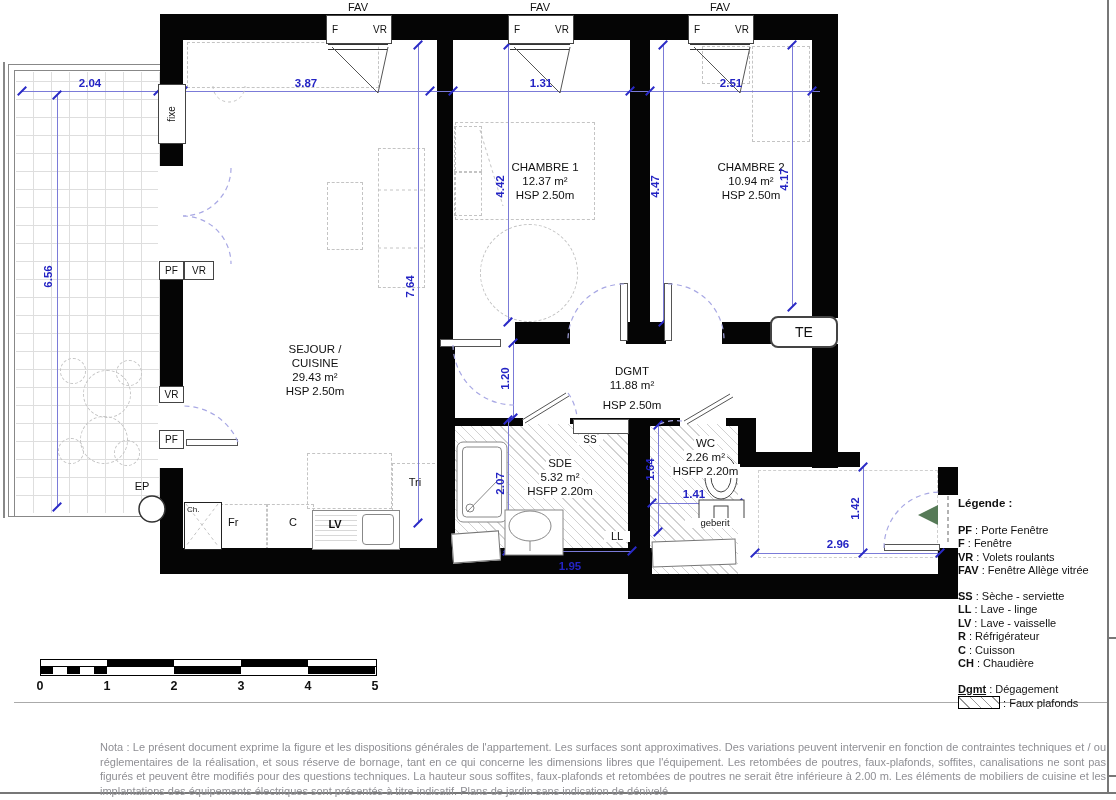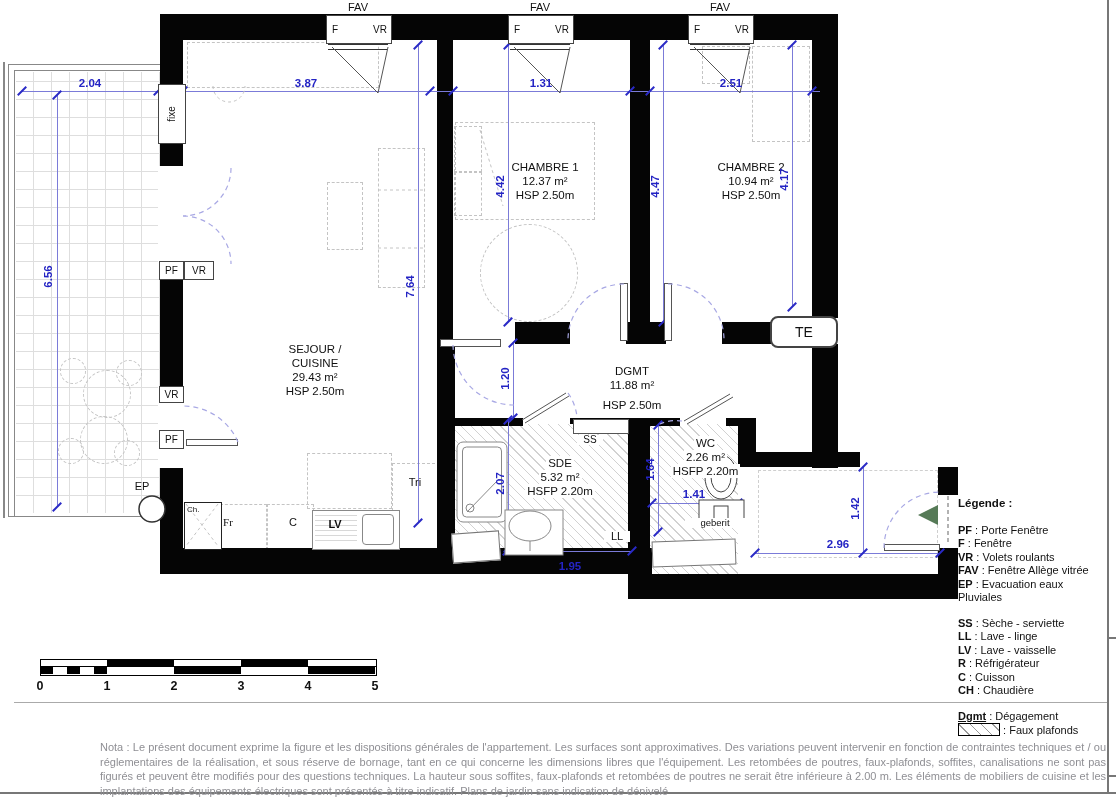--- a/index.html
+++ b/index.html
@@ -104,21 +104,21 @@
   <div class="niche" style="left:452px;top:532px;width:46px;height:28px;transform:rotate(-4deg);"></div>
   <div class="niche" style="left:652px;top:540px;width:82px;height:24px;transform:rotate(-2deg);"></div>
 
   <div class="abs" style="left:312px;top:510px;width:86px;height:38px;border:1px solid #888;z-index:6;background:#fff;"></div>
   <div class="abs stripes" style="left:315px;top:513px;width:42px;height:32px;z-index:6;"></div>
   <div class="abs" style="left:362px;top:514px;width:30px;height:29px;border:1px solid #888;border-radius:4px;z-index:6;background:#fff;"></div>
   <div class="abs" style="left:184px;top:502px;width:36px;height:46px;border:1.5px solid #222;z-index:6;background:#fff;"></div>
   <div class="abs stripes" style="left:573px;top:419px;width:54px;height:13px;border:1px solid #555;z-index:6;background:#fff;"></div>
 
   <div class="txt" style="left:314px;top:519px;width:42px;text-align:center;font-weight:bold;z-index:8;">LV</div>
-  <div class="txt" style="left:216px;top:517px;width:24px;text-align:center;font-family:Liberation Serif, serif;">Fr</div>
+  <div class="txt" style="left:228px;top:517px;width:24px;">Fr</div>
   <div class="txt" style="left:284px;top:517px;width:18px;text-align:center;">C</div>
   <div class="txt" style="left:187px;top:506px;font-size:8px;z-index:8;">Ch.</div>
   <div class="txt" style="left:398px;top:477px;width:34px;text-align:center;">Tri</div>
   <div class="txt wsmall" style="left:577px;top:435px;width:26px;text-align:center;background:#fff;">SS</div>
   <div class="txt" style="left:604px;top:531px;width:26px;text-align:center;background:#fff;">LL</div>
   <div class="txt" style="left:685px;top:518px;width:60px;text-align:center;font-size:9.5px;background:#fff;z-index:8;">geberit</div>
 
   <div class="room" style="left:250px;top:342px;width:130px;">
     <span>SEJOUR /</span>
     <span>CUISINE</span>
@@ -216,21 +216,20 @@
     </g>
   </svg>
 
   <div class="legend">
     <div class="ttl">Légende :</div>
     <div class="grp">
       <div><b>PF</b><span> : Porte Fenêtre</span></div>
       <div><b>F</b><span> : Fenêtre</span></div>
       <div><b>VR</b><span> : Volets roulants</span></div>
       <div><b>FAV</b><span> : Fenêtre Allège vitrée</span></div>
-      <div><b>EP</b><span> : Evacuation eaux Pluviales</span></div>
     </div>
     <div class="grp">
       <div><b>SS</b><span> : Sèche - serviette</span></div>
       <div><b>LL</b><span> : Lave - linge</span></div>
       <div><b>LV</b><span> : Lave - vaisselle</span></div>
       <div><b>R</b><span> : Réfrigérateur</span></div>
       <div><b>C</b><span> : Cuisson</span></div>
       <div><b>CH</b><span> : Chaudière</span></div>
     </div>
     <div><b style="text-decoration:underline;">Dgmt</b><span> : Dégagement</span></div>

